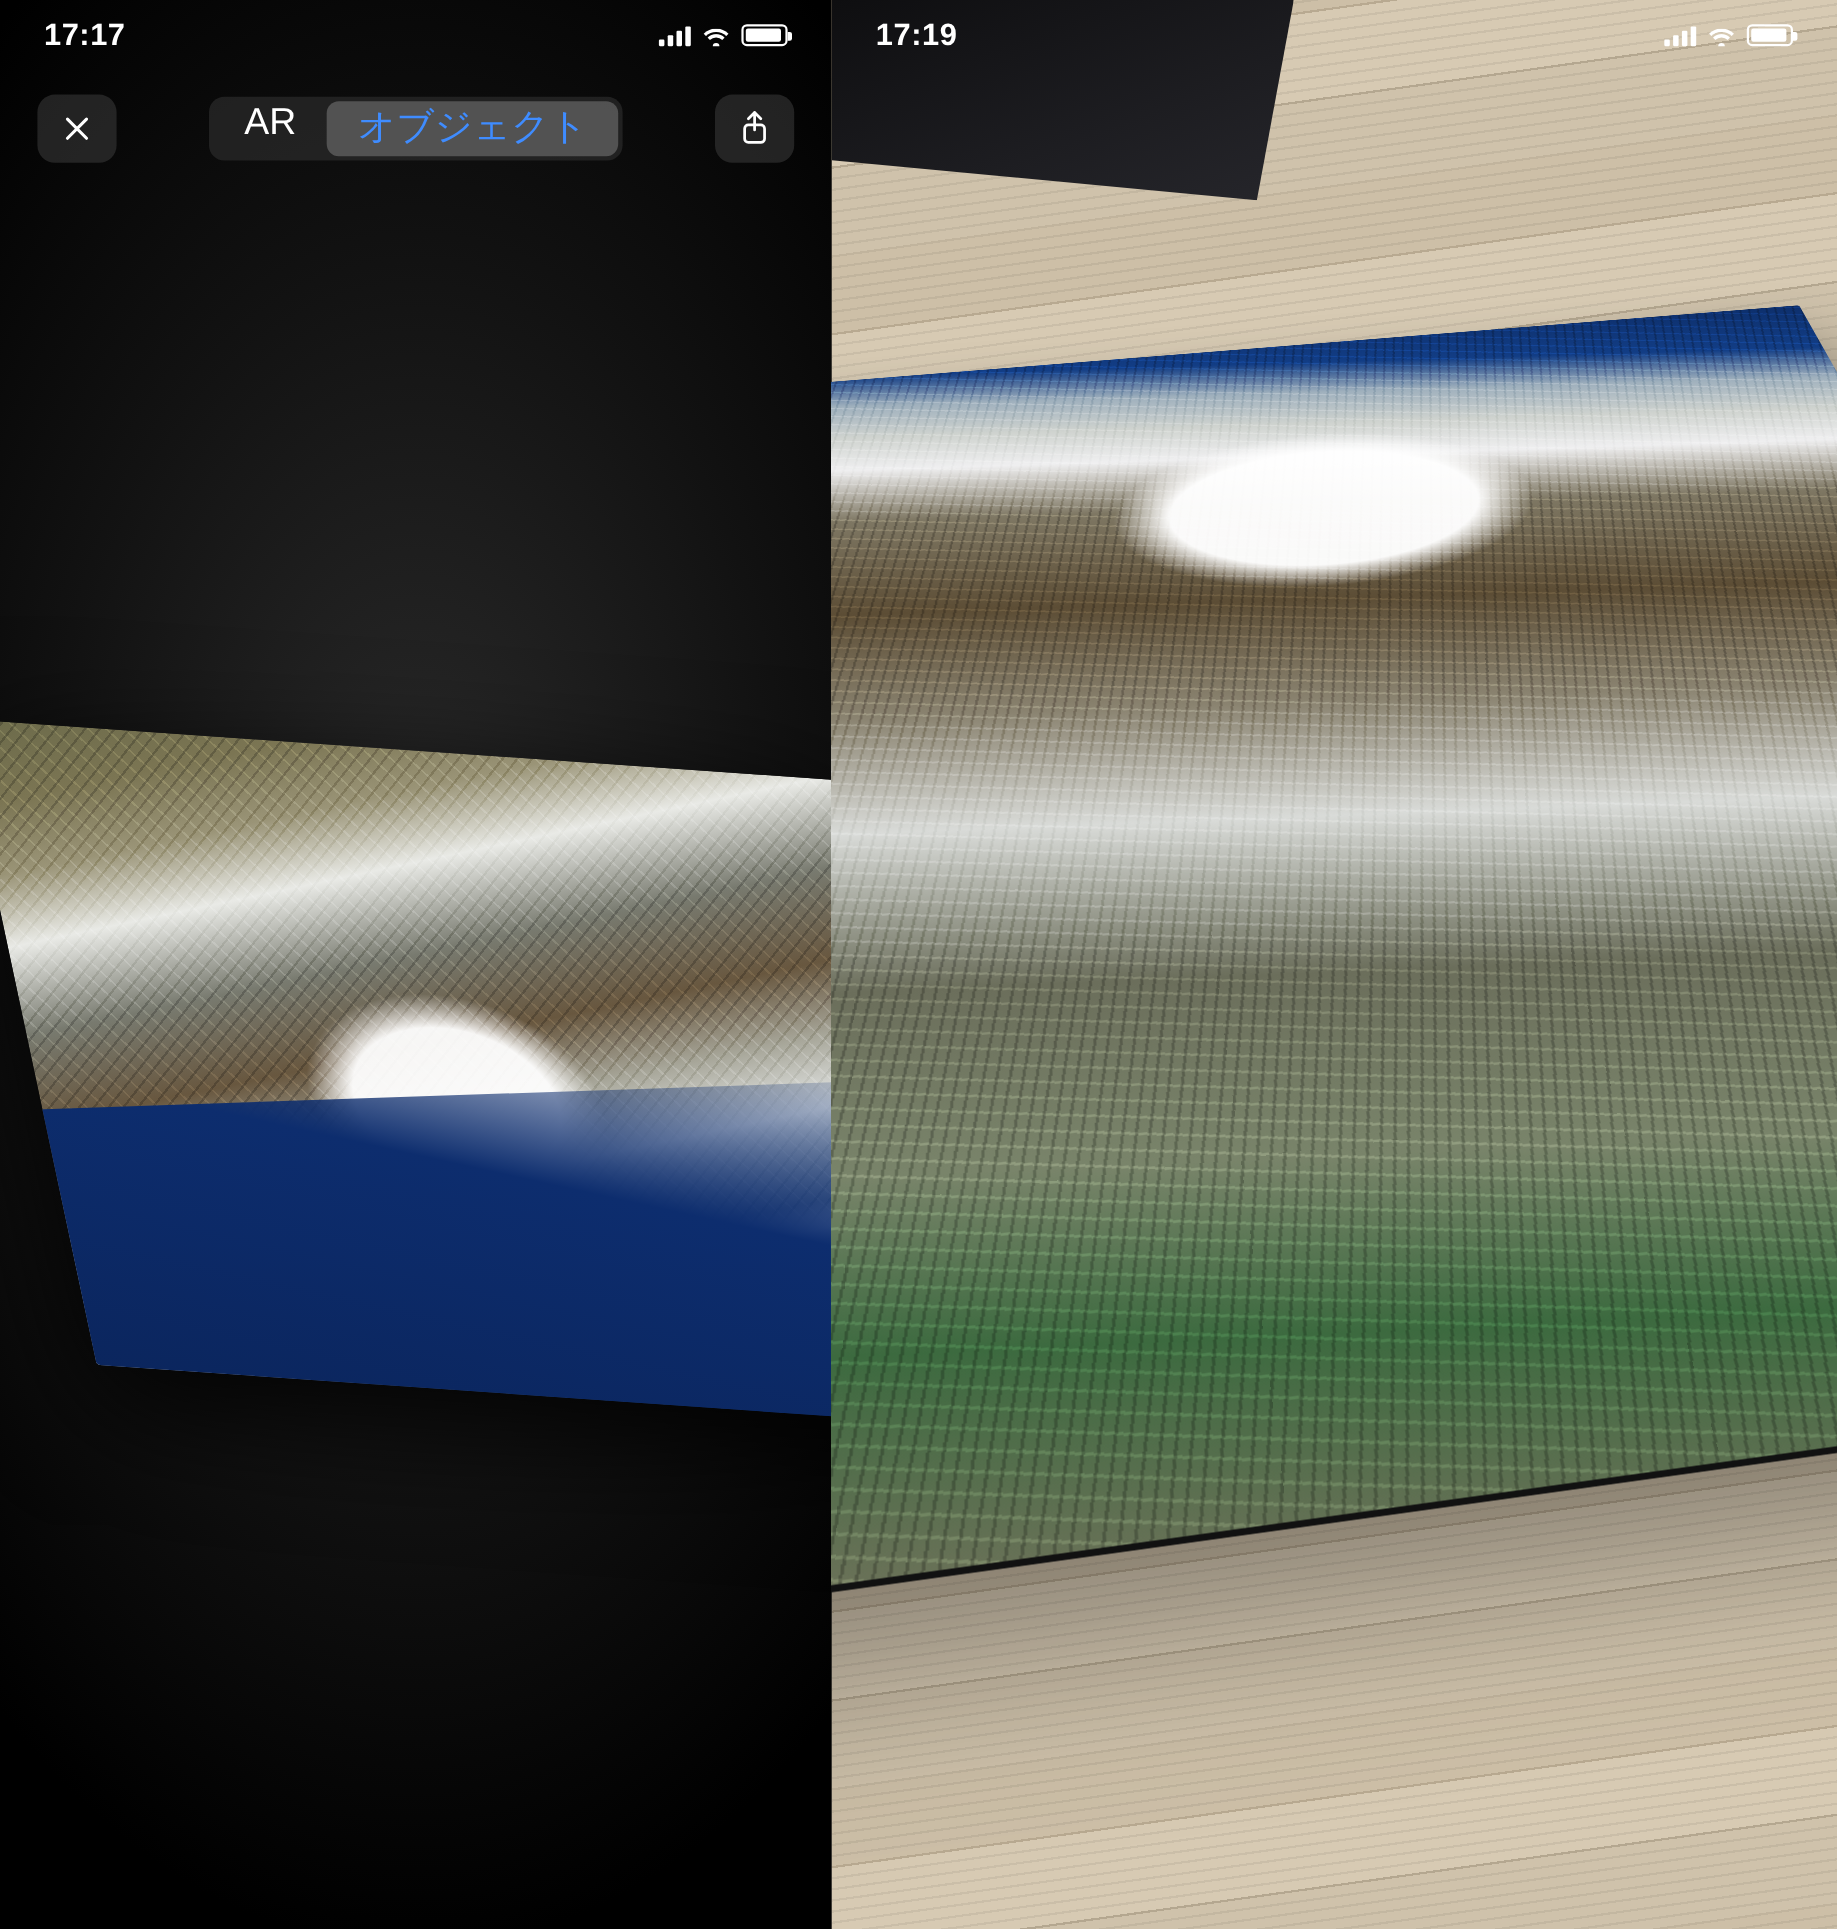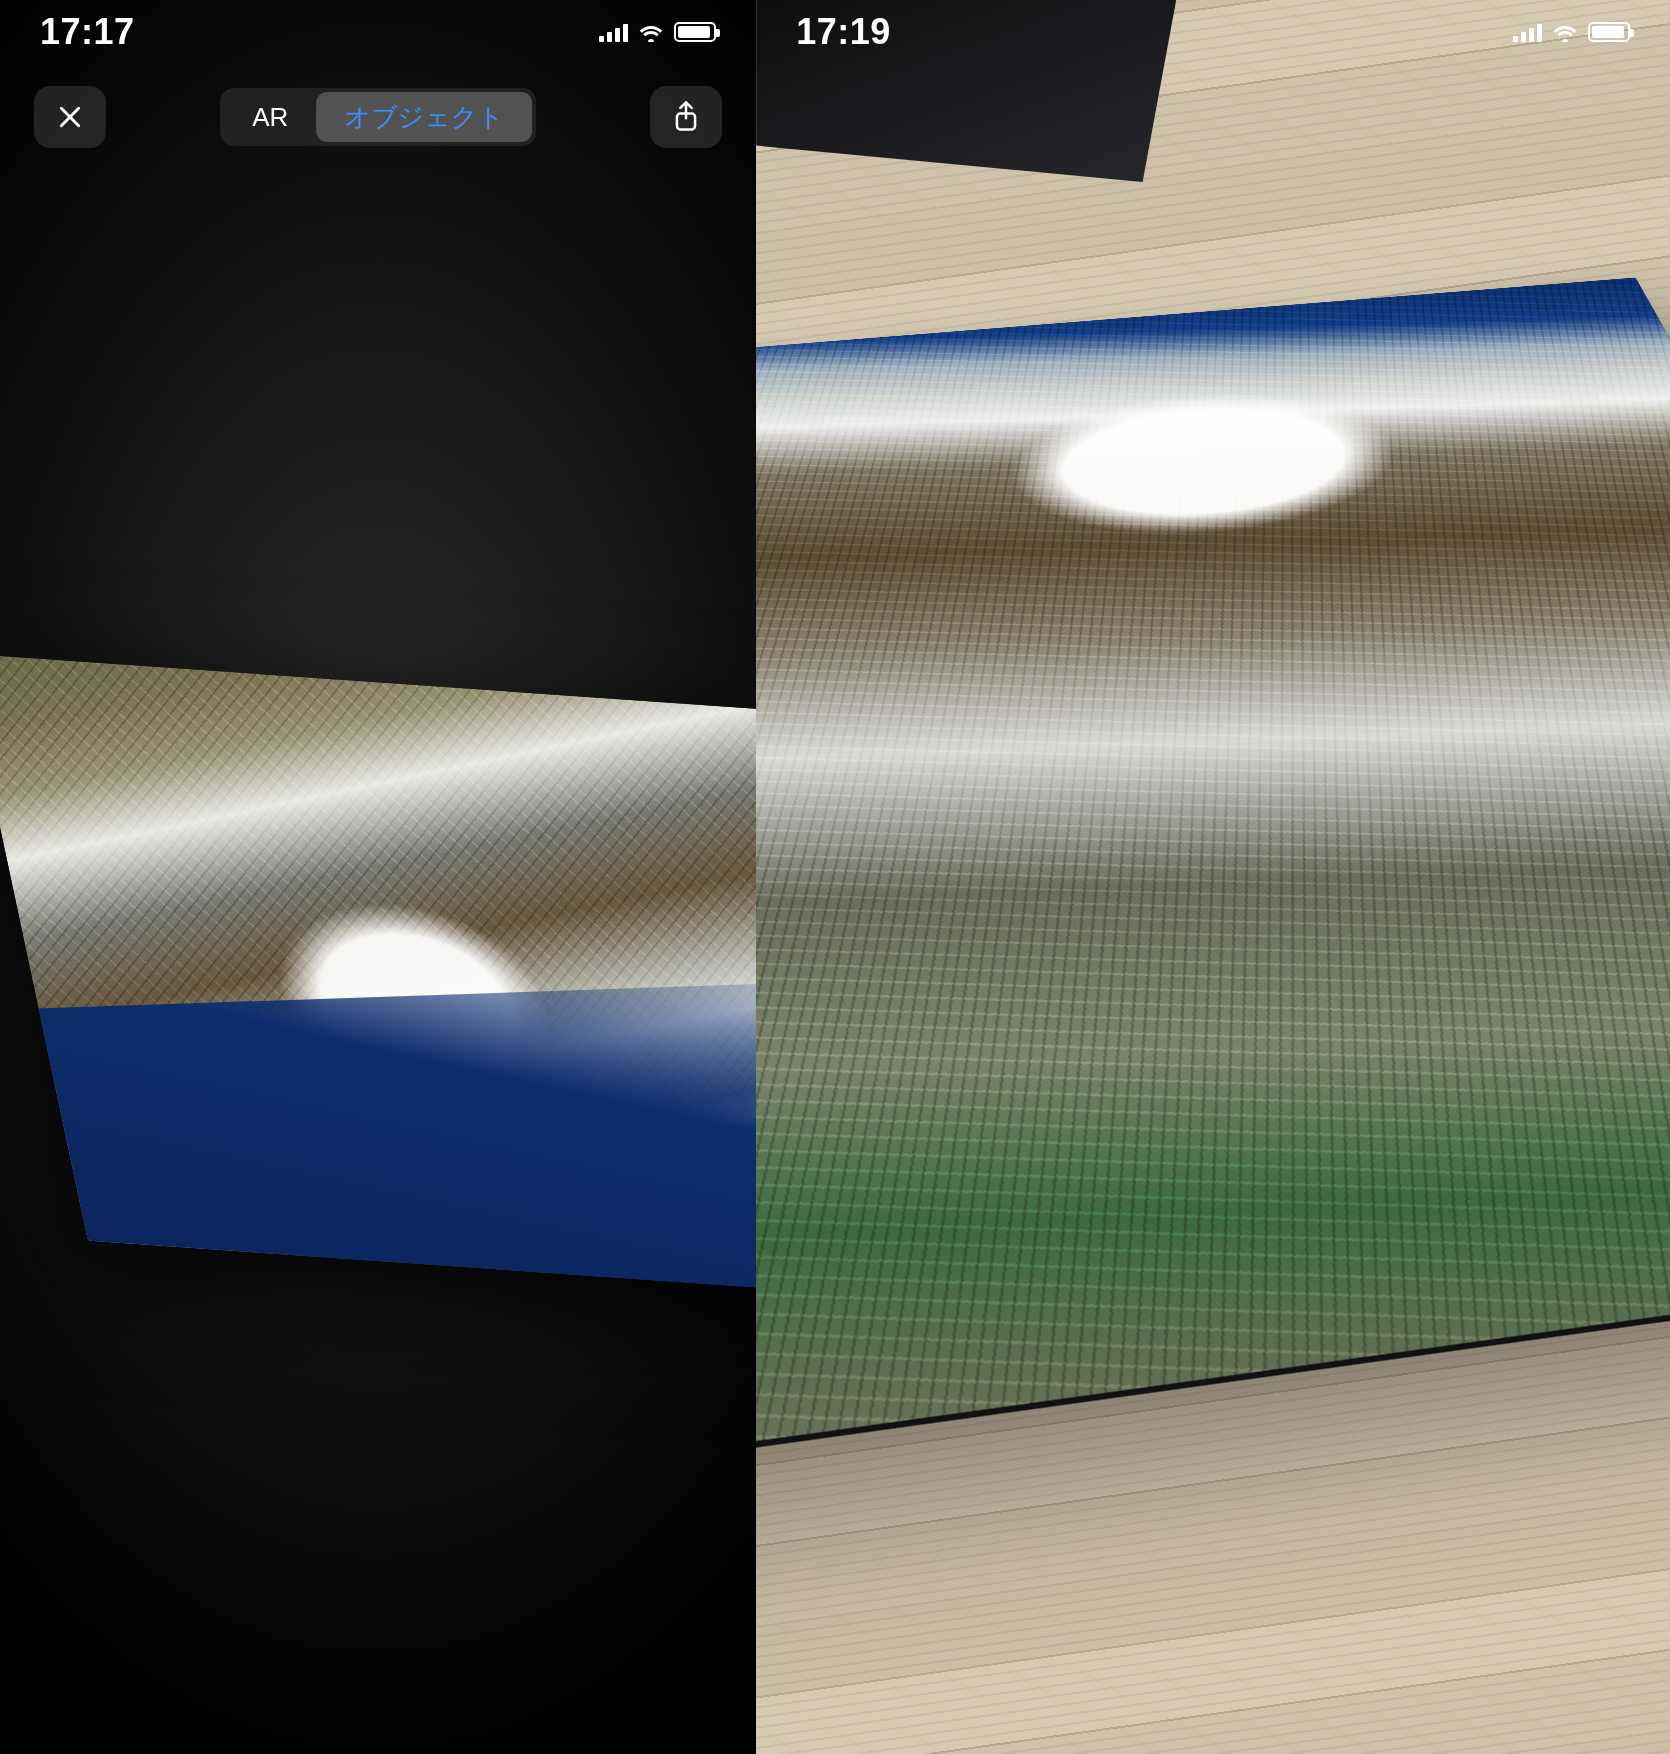--- a/index.html
+++ b/index.html
@@ -24,21 +24,21 @@
     position: absolute;
     top: 0; left: 0; right: 0;
     height: 64px;
     display: flex;
     align-items: center;
     color: #fff;
     padding: 0 40px;
     z-index: 50;
     font-weight: 600;
   }
-  .status-time { font-size: 36px; letter-spacing: 0.5px; }
+  .status-time { font-size: 28px; letter-spacing: 0.5px; }
   .status-spacer { flex: 1; }
   .status-icons { display: flex; align-items: center; gap: 10px; }
 
   .signal {
     display: flex; align-items: flex-end; gap: 3px; height: 20px;
   }
   .signal span {
     width: 5px; background: #fff; border-radius: 1px;
   }
   .signal span:nth-child(1){height:6px}
@@ -99,24 +99,24 @@
     height: 58px;
     background: rgba(48,48,48,0.6);
     border-radius: 14px;
     padding: 4px;
     margin: 0 auto;
     position: absolute;
     left: 50%;
     transform: translateX(-50%);
   }
   .seg {
-    display:flex; align-items:center; justify-content:center;
+    display:flex; justify-content:center;
     height: 50px;
     border-radius: 11px;
-    font-size: 26px;
+    font-size: 34px;
     padding: 0 28px;
     color: #fff;
     white-space: nowrap;
   }
   .seg.active {
     background: rgba(90,90,90,0.85);
     color: #3f8cff;
   }
 
   

